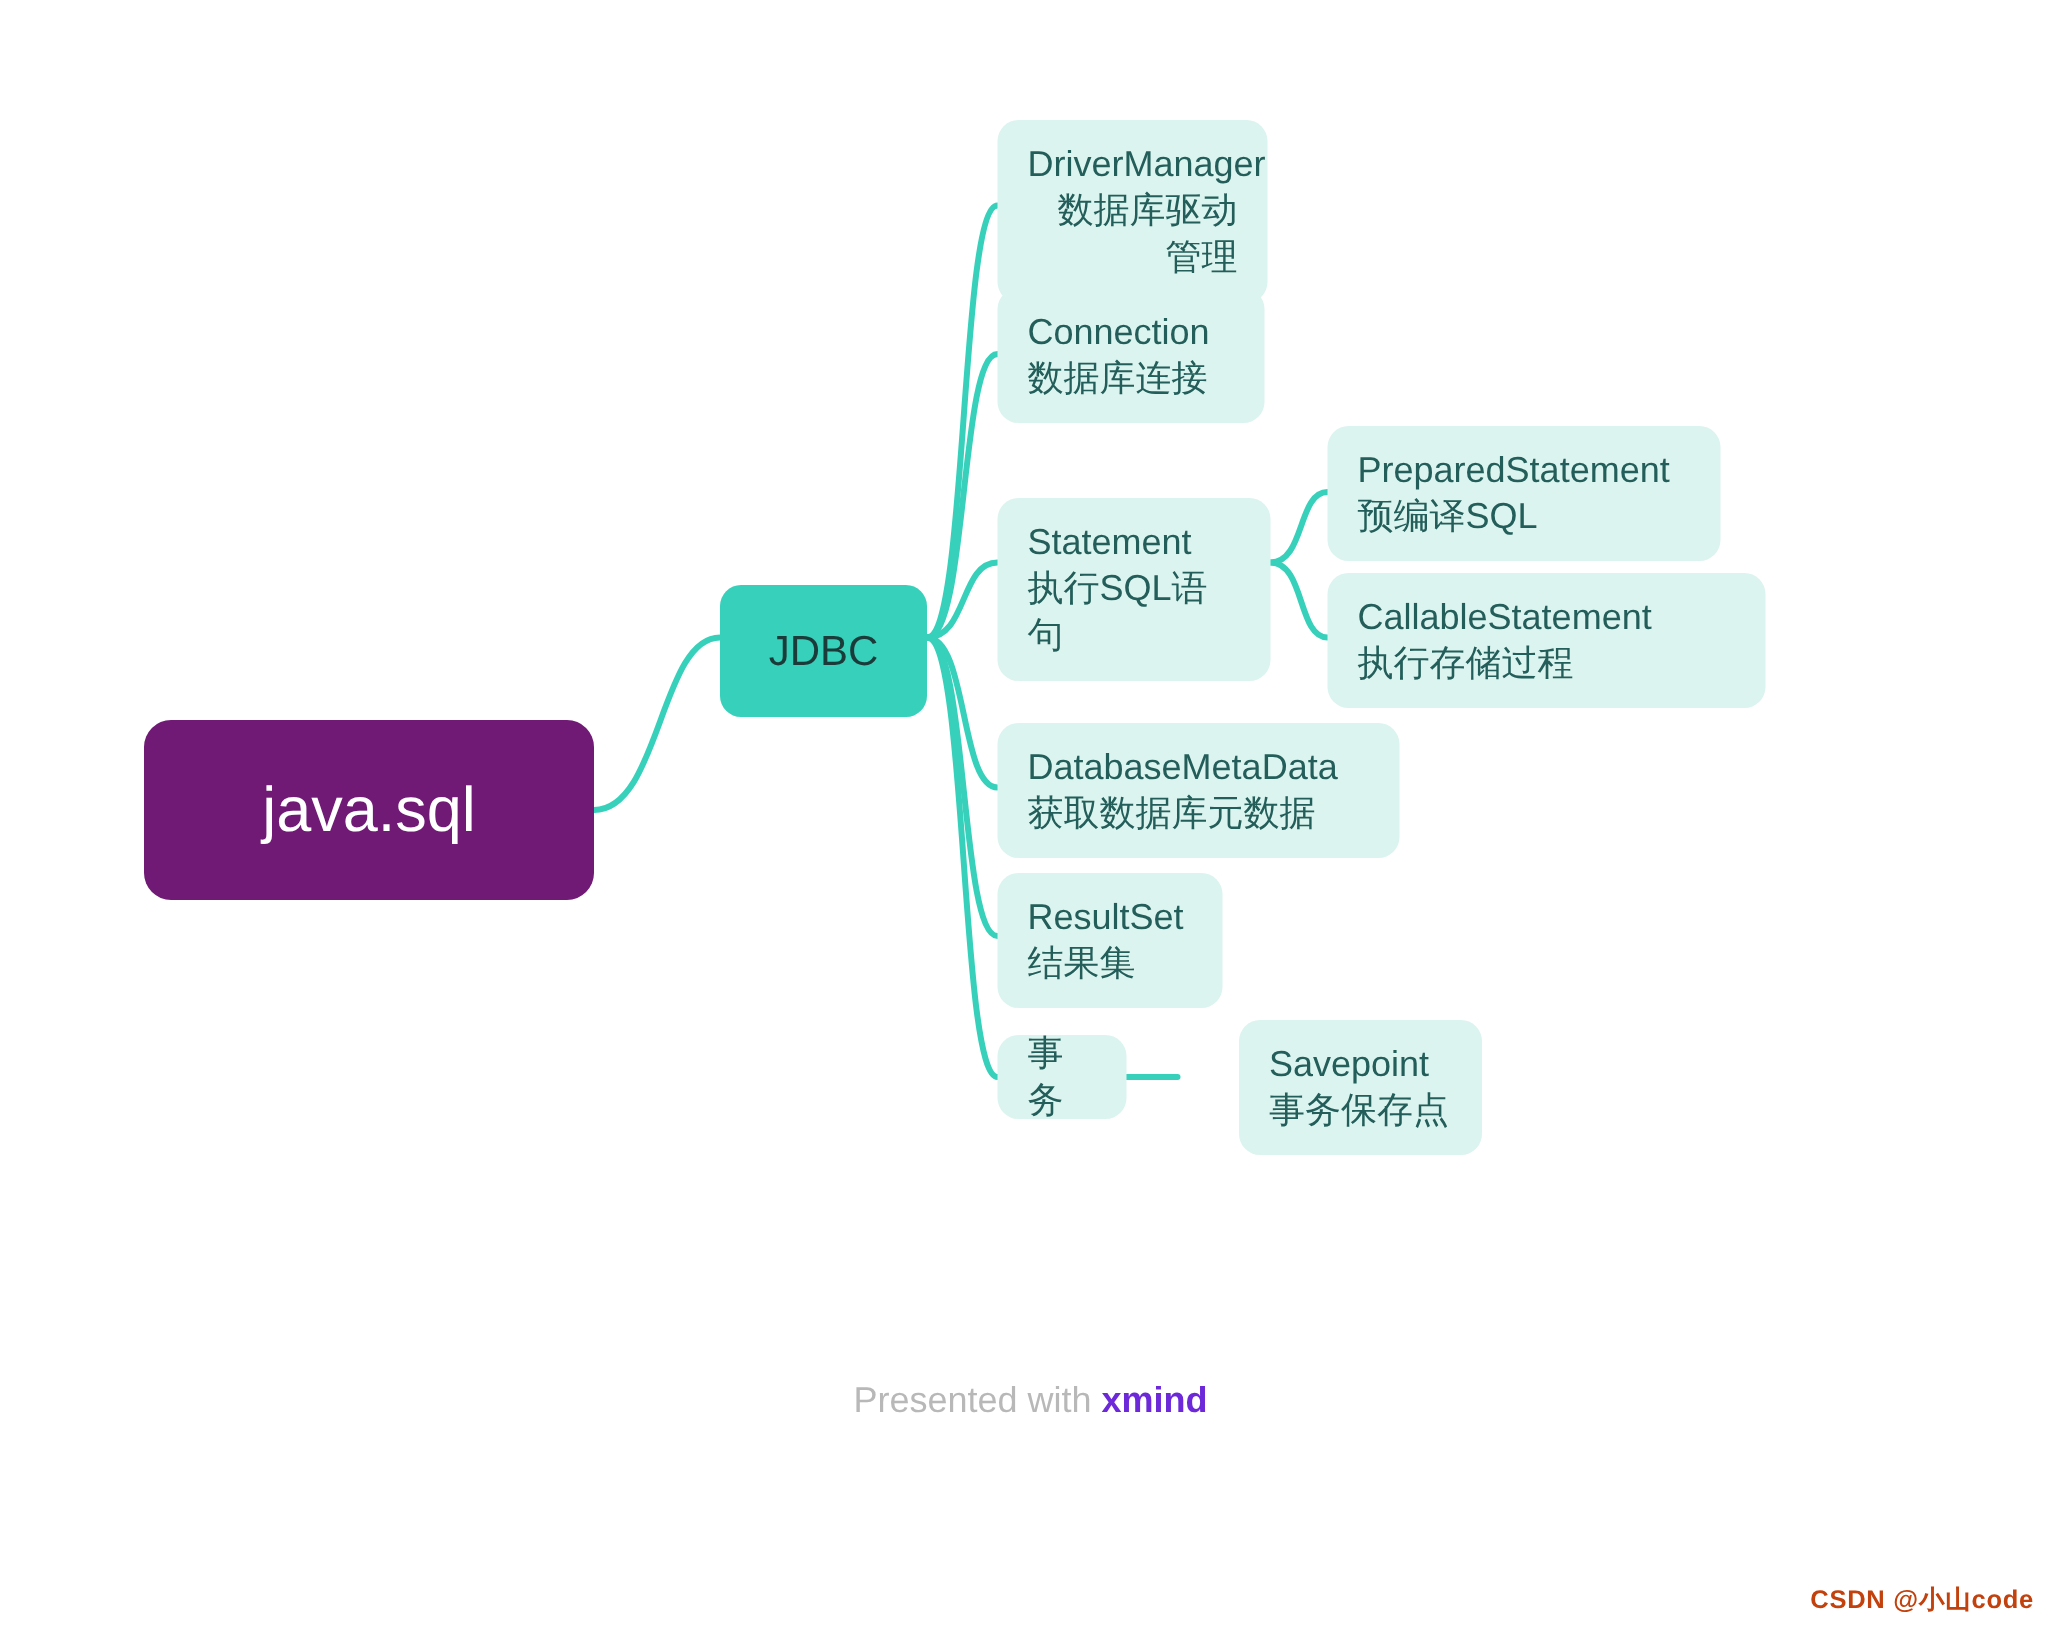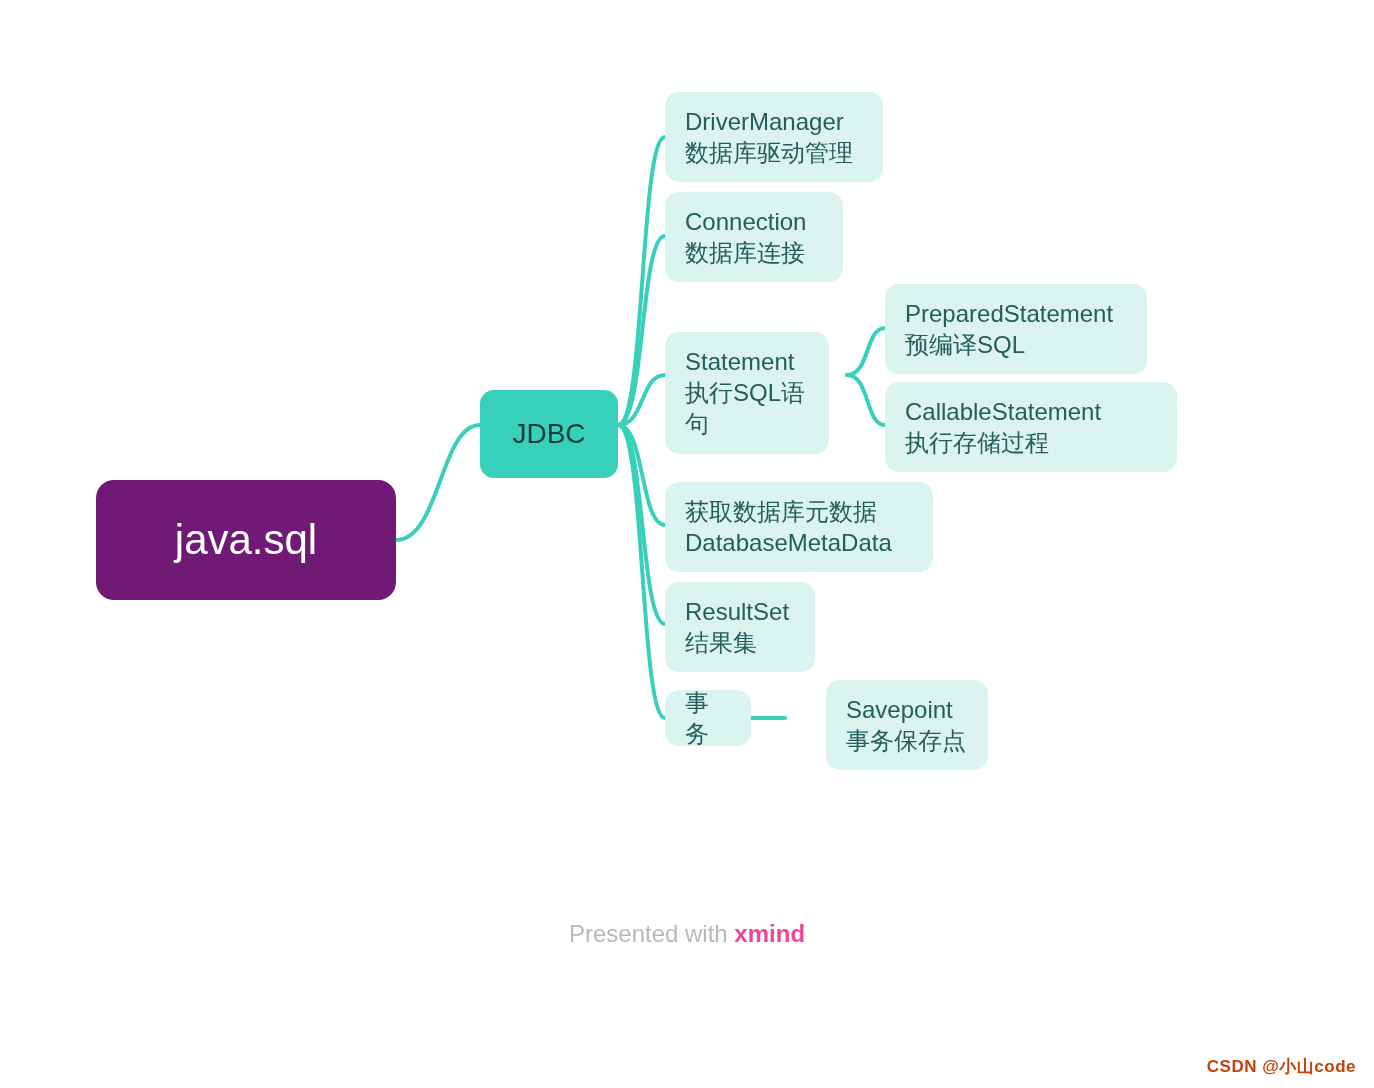--- a/index.html
+++ b/index.html
@@ -46,21 +46,21 @@
   }
   .l2 span, .l3 span { display: block; }
   .footer {
     position: absolute;
     left: 50%;
     transform: translateX(-50%);
     bottom: 140px;
     color: #b8b8b8;
     font-size: 24px;
   }
-  .footer b { font-weight: 700; color:#ec4899;margin-top:28px;}
+  .footer b { font-weight: 700; color:#6d28d9;margin-top:28px;}
   .watermark {
     position: absolute;
     right: 18px;
     bottom: 10px;
     color: #c2410c;
     font-size: 17px;
     letter-spacing: 0.5px;
     font-weight: bold;
   }
   svg.connectors {
@@ -98,38 +98,38 @@
 </svg>
 
 <div class="node root" style="left:96px; top:480px; width:300px; height:120px;">
   <span>java.sql</span>
 </div>
 
 <div class="node l1" style="left:480px; top:390px; width:138px; height:88px;">
   <span>JDBC</span>
 </div>
 
-<div class="node l2" style="left:665px; top:92px; width:218px;">
+<div class="node l2" style="left:665px; top:80px; width:180px;text-align:right;">
   <span>DriverManager</span>
   <span>数据库驱动管理</span>
 </div>
 
 <div class="node l2" style="left:665px; top:192px; width:178px;">
   <span>Connection</span>
   <span>数据库连接</span>
 </div>
 
-<div class="node l2" style="left:665px; top:332px; width:164px;">
+<div class="node l2" style="left:665px; top:332px; width:182px;">
   <span>Statement</span>
   <span>执行SQL语句</span>
 </div>
 
 <div class="node l2" style="left:665px; top:482px; width:268px;">
+  <span>DatabaseMetaData</span>
   <span>获取数据库元数据</span>
-  <span>DatabaseMetaData</span>
 </div>
 
 <div class="node l2" style="left:665px; top:582px; width:150px;">
   <span>ResultSet</span>
   <span>结果集</span>
 </div>
 
 <div class="node l2" style="left:665px; top:690px; width:86px; height:56px;">
   <span>事务</span>
 </div>

